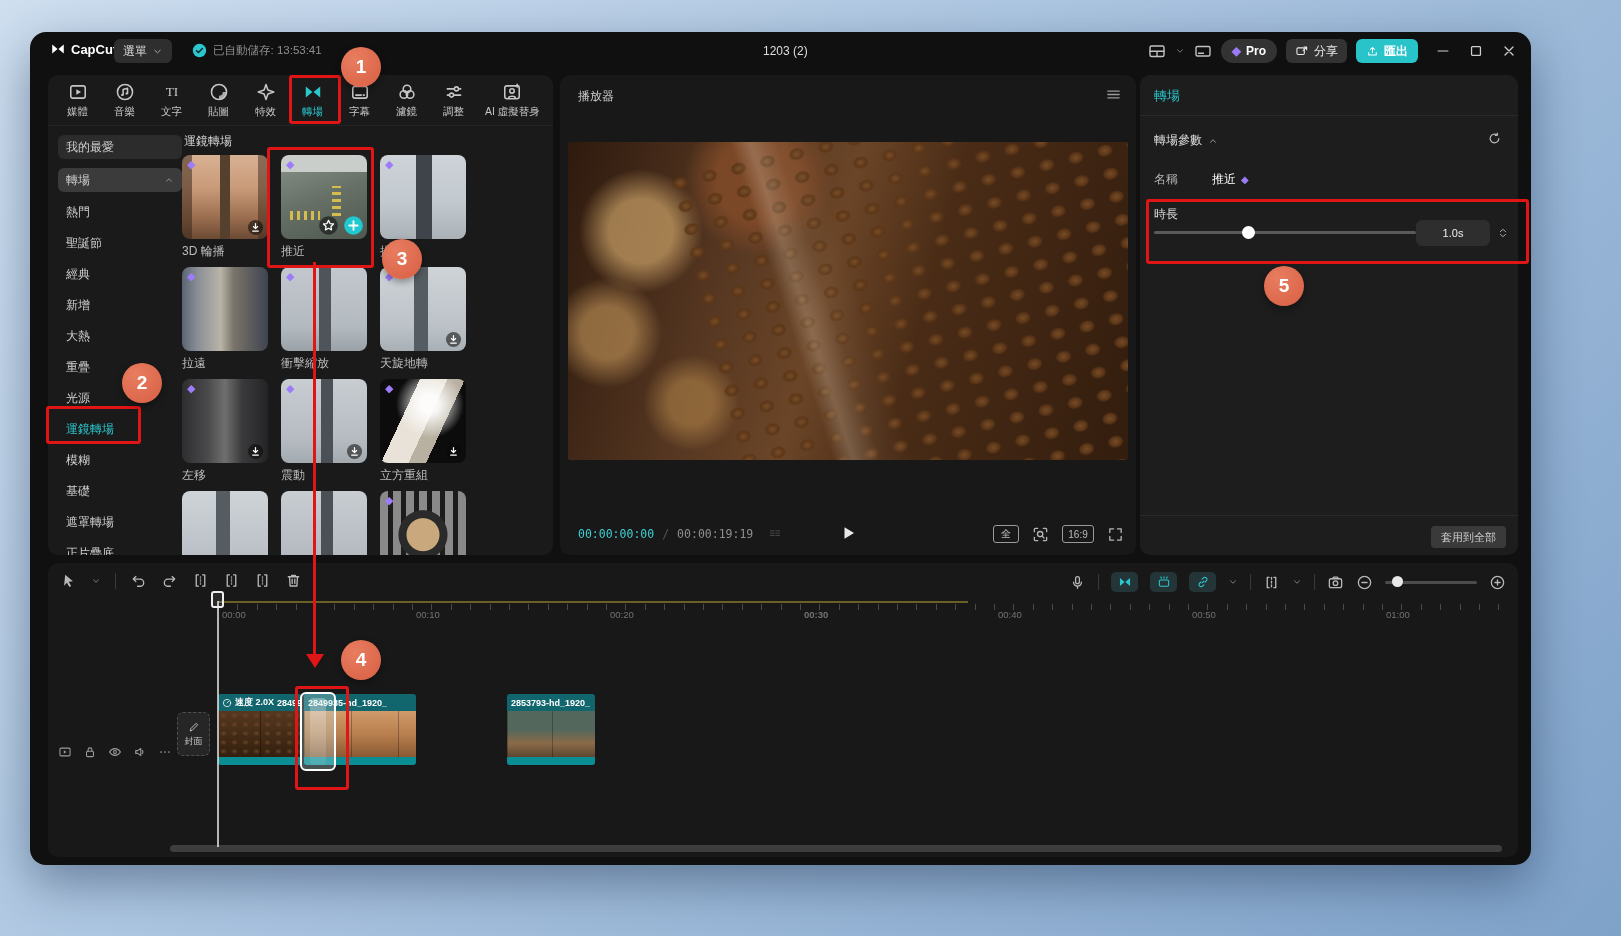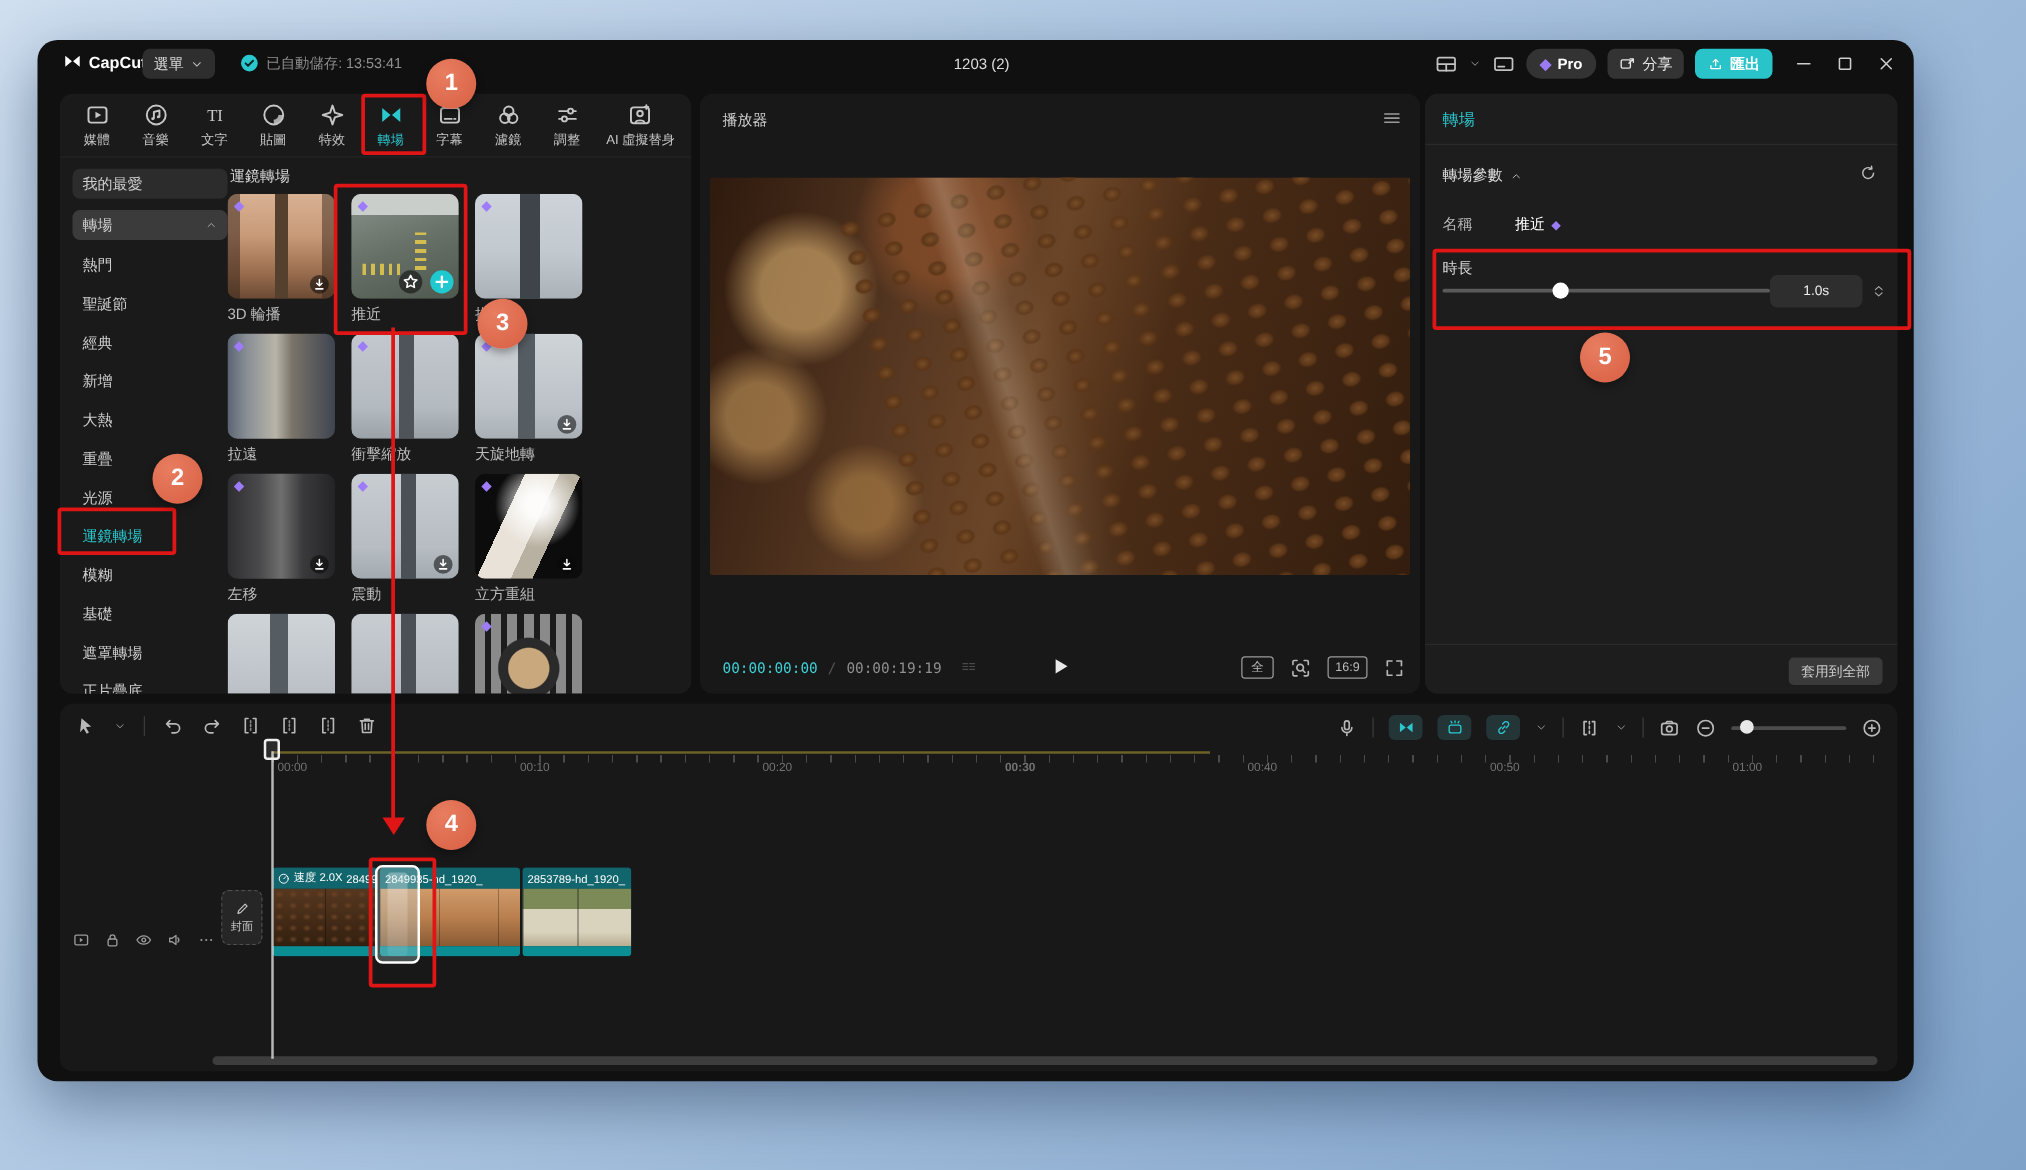--- a/index.html
+++ b/index.html
@@ -139,21 +139,21 @@
     background:repeating-linear-gradient(to right,#4a4a4a 0 1px,transparent 1px 19.4px);}
   .rlabel{position:absolute;top:8px;font-size:9.5px;color:#737373;}
   .range-line{position:absolute;left:170px;top:0;width:750px;height:2px;background:#7b6d2a;opacity:.85;}
   .ph-head{position:absolute;left:163px;top:28px;width:9px;height:13px;border:2px solid #efefef;border-radius:3px;background:rgba(255,255,255,.08);z-index:6;}
   .ph-line{position:absolute;left:169px;top:38px;width:1.5px;height:246px;background:rgba(235,235,235,.75);z-index:6;}
   .track-ctl{position:absolute;left:10px;top:182px;display:flex;gap:11px;color:#9a9a9a;}
   .track-ctl .ic{width:14px;height:14px;}
   .cover-btn{position:absolute;left:129px;top:149px;width:31px;height:42px;background:#262626;border:1px dashed #4f4f4f;
     border-radius:6px;display:flex;flex-direction:column;align-items:center;justify-content:center;gap:2px;color:#c9c9c9;font-size:9px;}
   .cover-btn .ic{width:12px;height:12px;}
-  .clips{position:absolute;left:170px;top:131px;width:378px;height:51px;}
+  .clips{position:absolute;left:170px;top:131px;width:378px;height:51px;font-weight:bold;}
   .clip{position:absolute;top:0;height:71px;border-radius:3px;overflow:hidden;background:#0a3d42;}
   .clip-head{height:17px;background:#11666d;font-size:9px;color:#fff;display:flex;align-items:center;gap:3px;padding:0 4px;white-space:nowrap;overflow:hidden;}
   .clip-head .ic{width:10px;height:10px;flex:none;}
   .clip-strip{height:46px;}
   .clip-audio{height:8px;background:#0b8d94;}
   .tone-beans{background:repeating-linear-gradient(90deg,rgba(0,0,0,.35) 0 1px,transparent 1px 42px),
     radial-gradient(ellipse 5px 4px at 50% 50%,#6b4426 0%,rgba(0,0,0,0) 70%),linear-gradient(180deg,#57371f,#33200f);background-size:auto,11px 9px,auto;}
   .tone-hands{background:repeating-linear-gradient(90deg,rgba(0,0,0,.28) 0 1px,transparent 1px 47px),linear-gradient(180deg,#d09a6a 0%,#b97f4e 50%,#8a5a34 100%);}
   .tone-cups{background:repeating-linear-gradient(90deg,rgba(0,0,0,.28) 0 1px,transparent 1px 44px),linear-gradient(180deg,#7c8a58 0 35%,#d9d3bd 35% 75%,#b8ad92 100%);}
   .tone-pour{background:repeating-linear-gradient(90deg,rgba(0,0,0,.28) 0 1px,transparent 1px 45px),linear-gradient(180deg,#53675c 0 40%,#8a6b49 70%,#5e4630 100%);}
@@ -789,25 +789,25 @@
             <div class="clip-strip tone-beans"></div>
             <div class="clip-audio"></div>
           </div>
           <div class="clip" style="left: 86px; width: 112px;">
             <div class="clip-head">
               <span>2849935-hd_1920_</span>
             </div>
             <div class="clip-strip tone-hands"></div>
             <div class="clip-audio"></div>
           </div>
-          <div class="clip" style="left: 200px; width: 87px;">
+          <div class="clip" style="left: 289px; width: 88px;">
             <div class="clip-head">
-              <span>2853789-hd_1920_</span>
-            </div>
-            <div class="clip-strip tone-cups"></div>
+              <span>2853793-hd_1920_</span>
+            </div>
+            <div class="clip-strip tone-pour"></div>
             <div class="clip-audio"></div>
           </div>
           <div class="trans-marker"></div>
         </div>
       <div class="hscroll"></div>
     </div>
   </div>
 
   <div class="ann">
     <div class="rbox" style="left:289px;top:75px;width:46px;height:43px;"></div>

